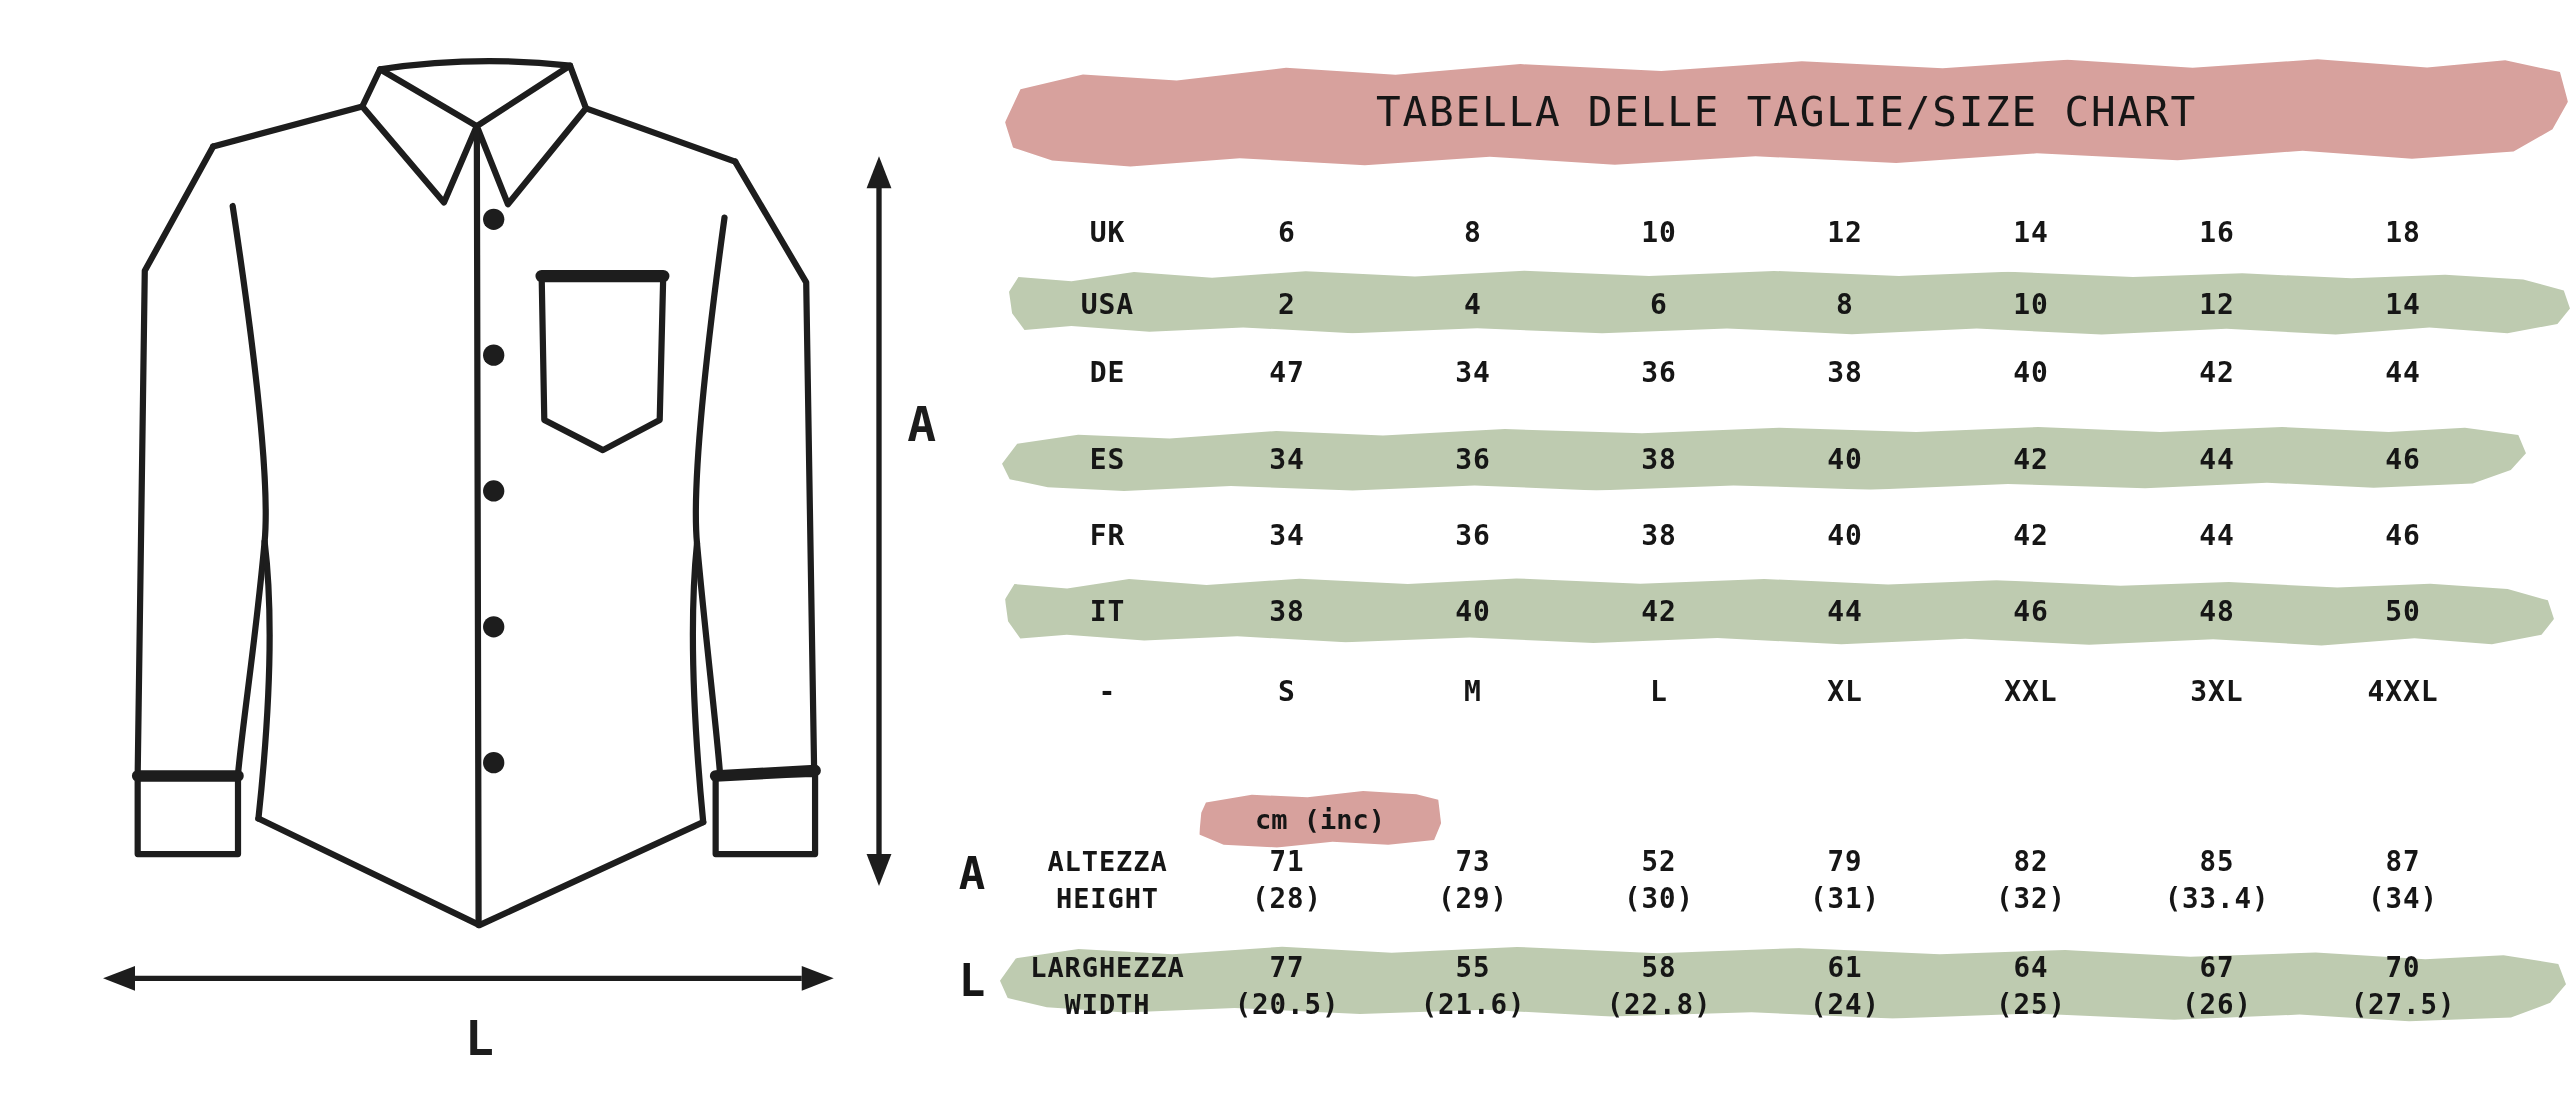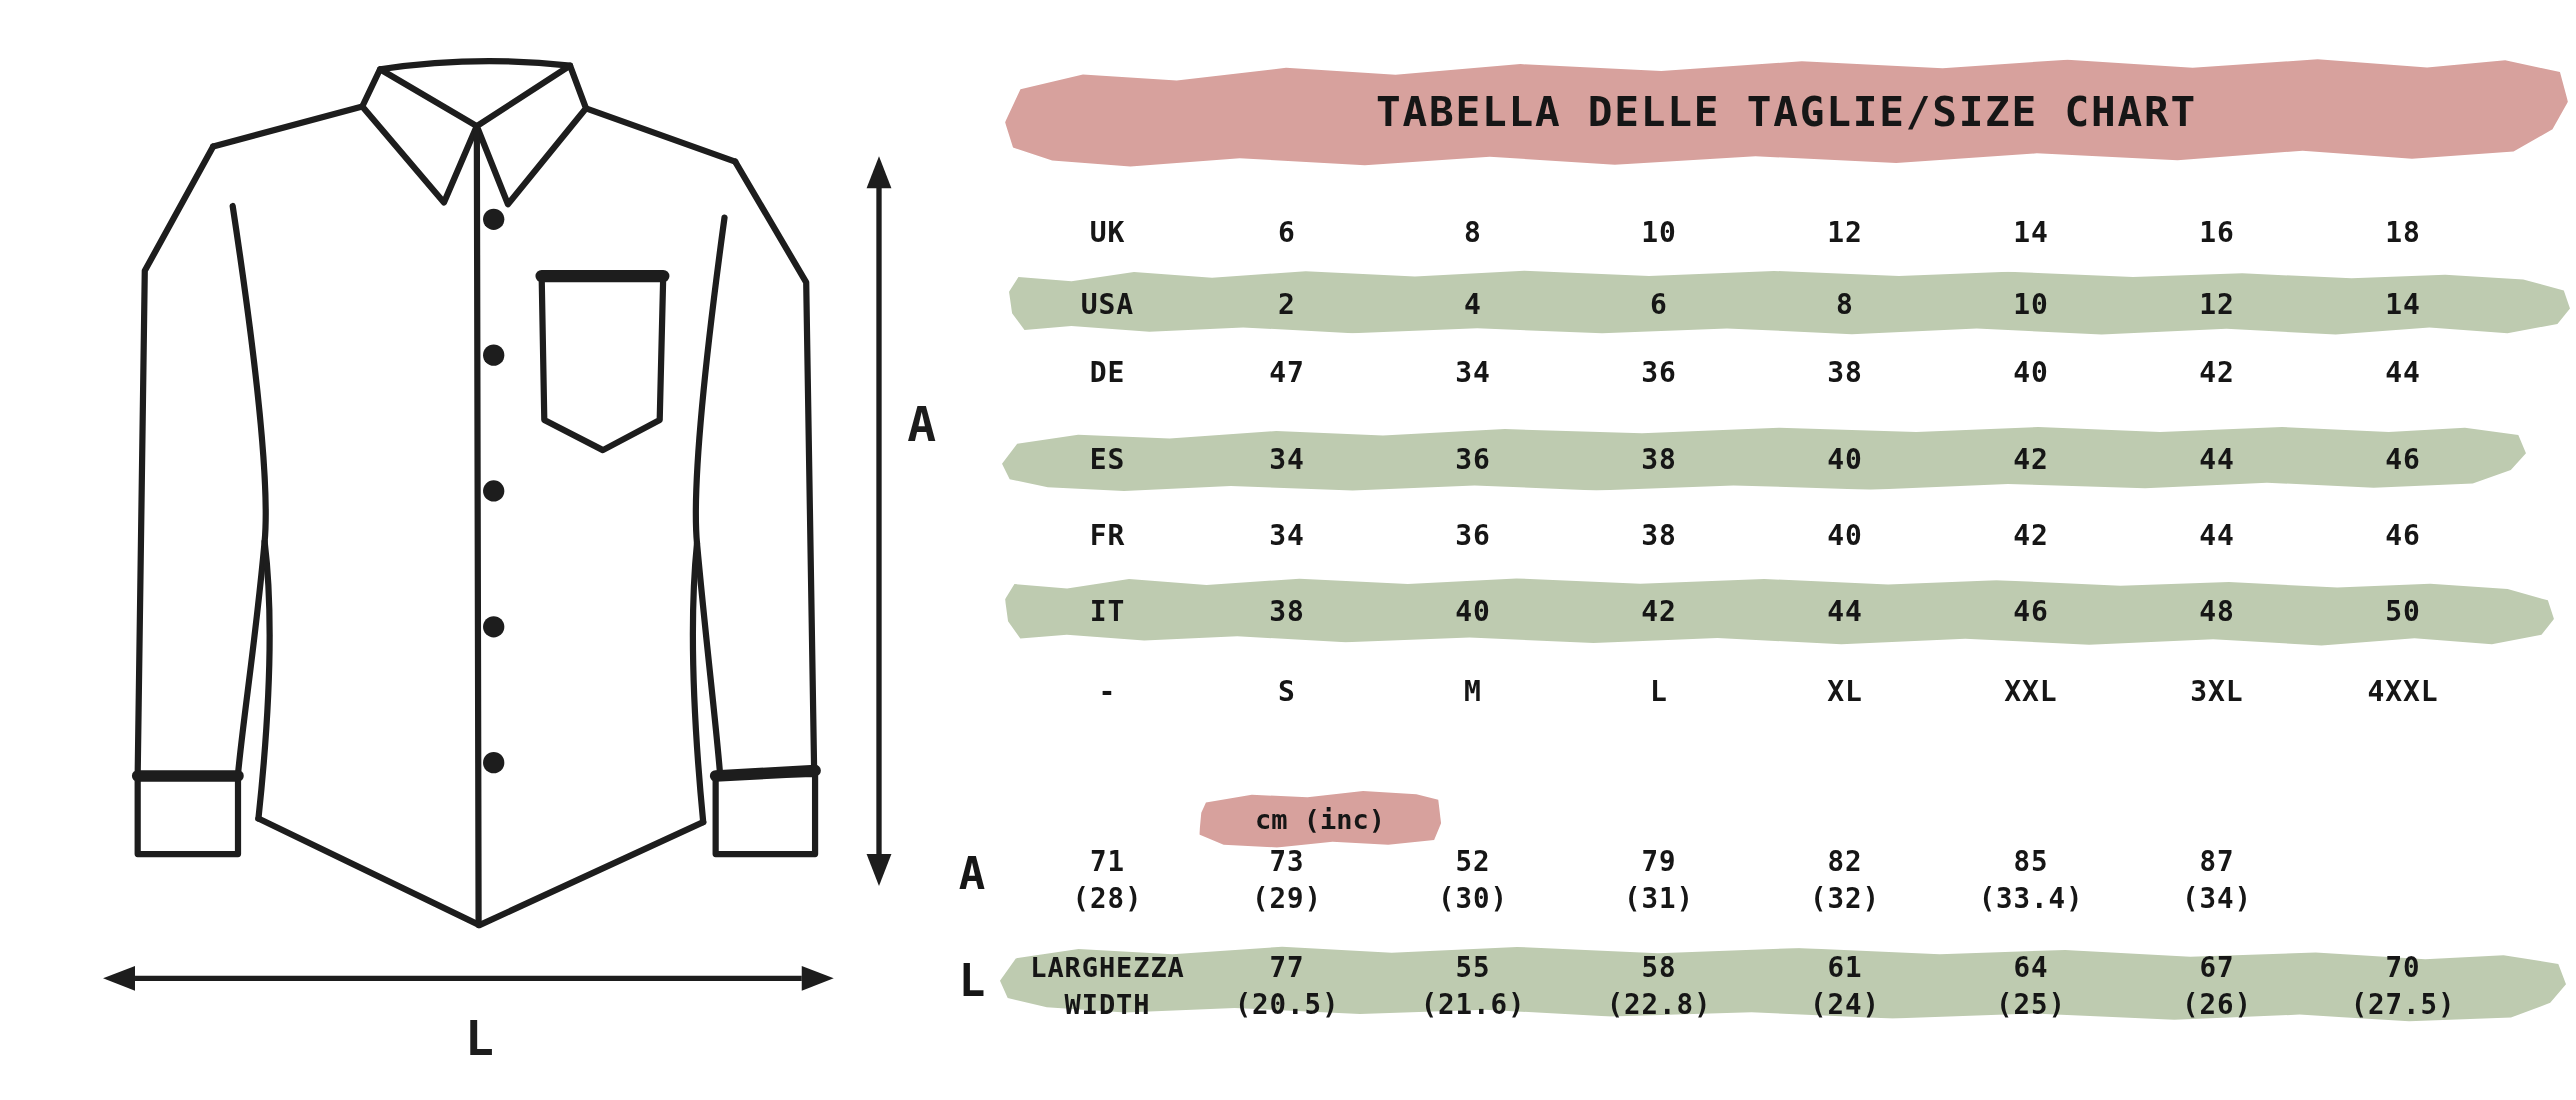--- a/index.html
+++ b/index.html
@@ -35,21 +35,21 @@
     letter-spacing:0.9px;
     white-space:nowrap;
   }
   .mrow{height:75px;}
   .mrow .cell{font-size:27.5px;line-height:37px;}
   .mrow .cell.lbl{font-size:27px;}
   .title-text{
     position:absolute;
     left:1005px;top:57px;width:1563px;height:110px;
     display:flex;align-items:center;justify-content:center;
-    font-size:41px;font-weight:700;letter-spacing:1.8px;
+    font-size:41px;font-weight:400;letter-spacing:1.8px;
     z-index:3;white-space:nowrap;
   }
   .cm-label{
     position:absolute;
     left:1199px;top:790px;width:242px;height:59px;
     display:flex;align-items:center;justify-content:center;
     font-size:27px;font-weight:700;z-index:3;white-space:nowrap;
   }
   .row-letter{
     position:absolute;
@@ -200,20 +200,24 @@
     <div class="cell">XXL</div>
     <div class="cell">3XL</div>
     <div class="cell">4XXL</div>
   </div>
 
   <div class="cm-label">cm (inc)</div>
 
   <div class="row-letter" style="left:939px;top:845px;">A</div>
 
   <div class="trow mrow" style="top:842px">
+    <div class="cell lbl">
+      <div>ALTEZZA</div>
+      <div>HEIGHT</div>
+    </div>
     <div class="cell">
       <div>71</div>
       <div>(28)</div>
     </div>
     <div class="cell">
       <div>73</div>
       <div>(29)</div>
     </div>
     <div class="cell">
       <div>52</div>

